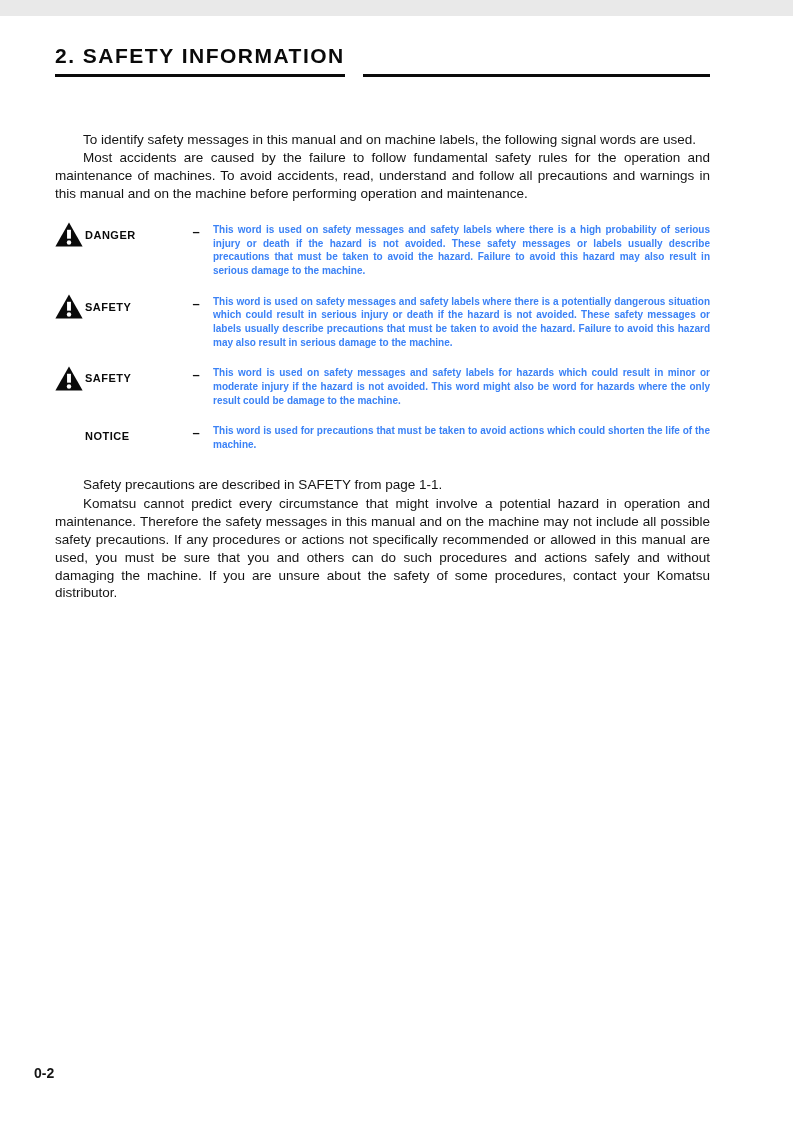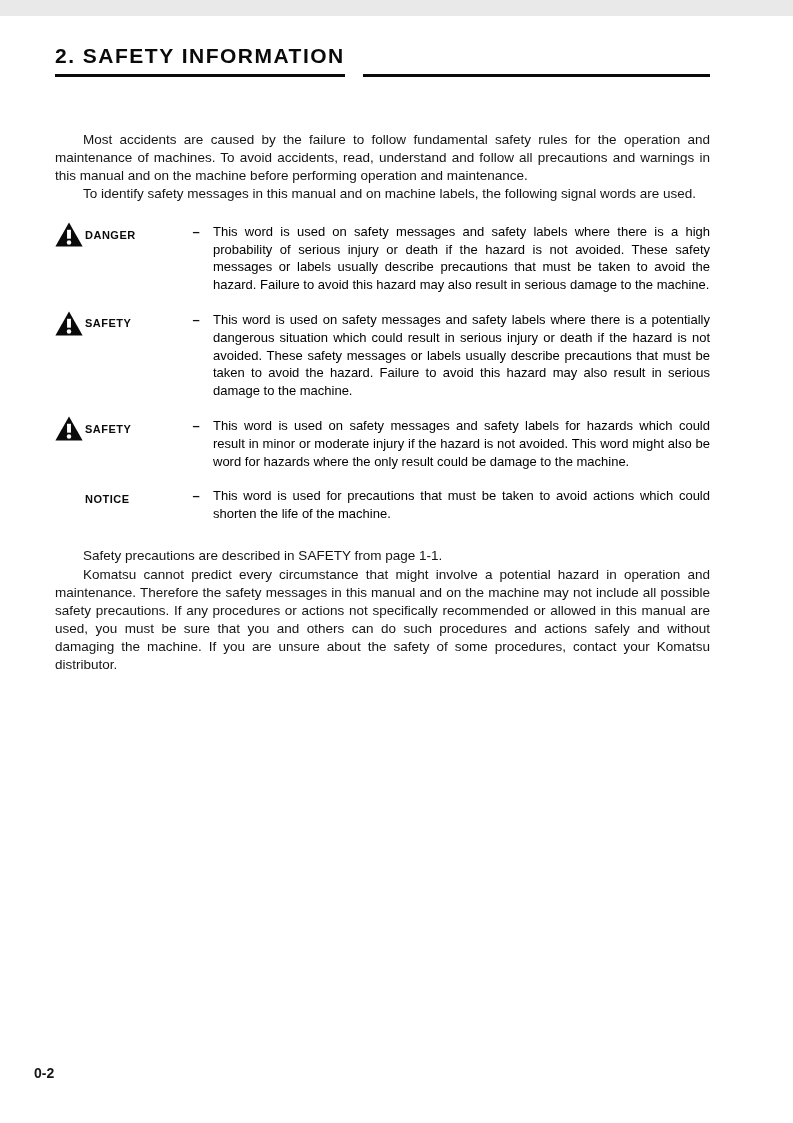--- a/index.html
+++ b/index.html
@@ -81,25 +81,25 @@
     width: 34px;
     flex-shrink: 0;
     font-size: 13px;
     font-weight: bold;
     text-align: center;
     line-height: 1.35;
     padding-top: 2px;
   }
   .signal-text {
     flex: 1;
-    font-size: 13px;
-    font-weight: normal;
+    font-size: 10px;
+    font-weight: bold;
     line-height: 1.37;
     text-align: justify;
-    color: #000000;
+    color: #3b82f6;
     padding-top: 2px;
   }
 
   
   .closing { margin-top: 24px; }
   .closing p { margin-bottom: 1px; }
 
   
   .watermark {
     position: absolute;
@@ -128,22 +128,22 @@
 <body>
 
 <div class="page">
 
   <header class="title-row">
     <h1 class="page-title">2.  SAFETY INFORMATION</h1>
     <div class="title-rule"></div>
   </header>
 
   <section class="intro">
+    <p class="body-text first-indent">To identify safety messages in this manual and on machine labels, the following signal words are used.</p>
     <p class="body-text first-indent">Most accidents are caused by the failure to follow fundamental safety rules for the operation and maintenance of machines. To avoid accidents, read, understand and follow all precautions and warnings in this manual and on the machine before performing operation and maintenance.</p>
-    <p class="body-text first-indent">To identify safety messages in this manual and on machine labels, the following signal words are used.</p>
   </section>
 
   <section class="signals">
 
     <div class="signal-row row-danger">
       <div class="signal-left">
         <span class="icon-slot">
           <svg width="28" height="25" viewBox="0 0 100 90" aria-hidden="true">
             <path d="M50 2 L99 88 L1 88 Z" fill="#0a0a0a"></path>
             <rect x="43" y="28" width="14" height="32" fill="#ffffff"></rect>

